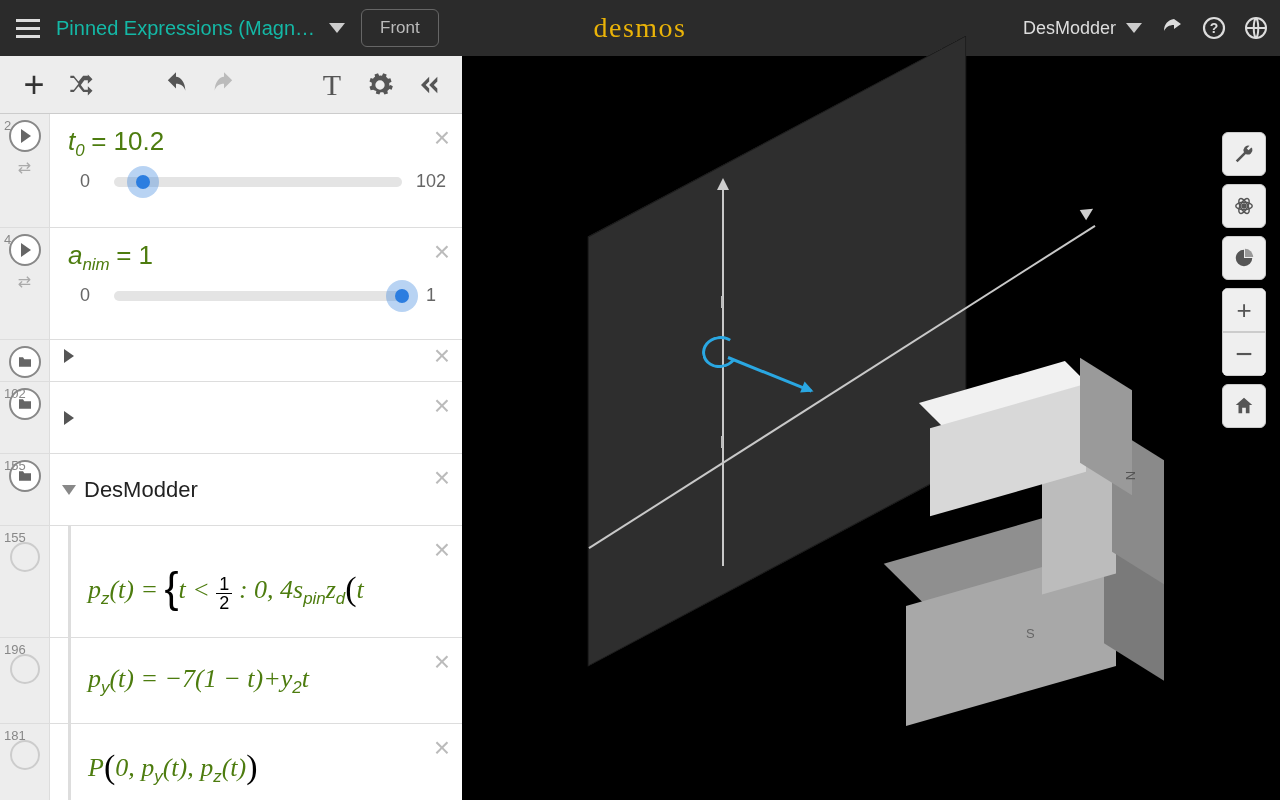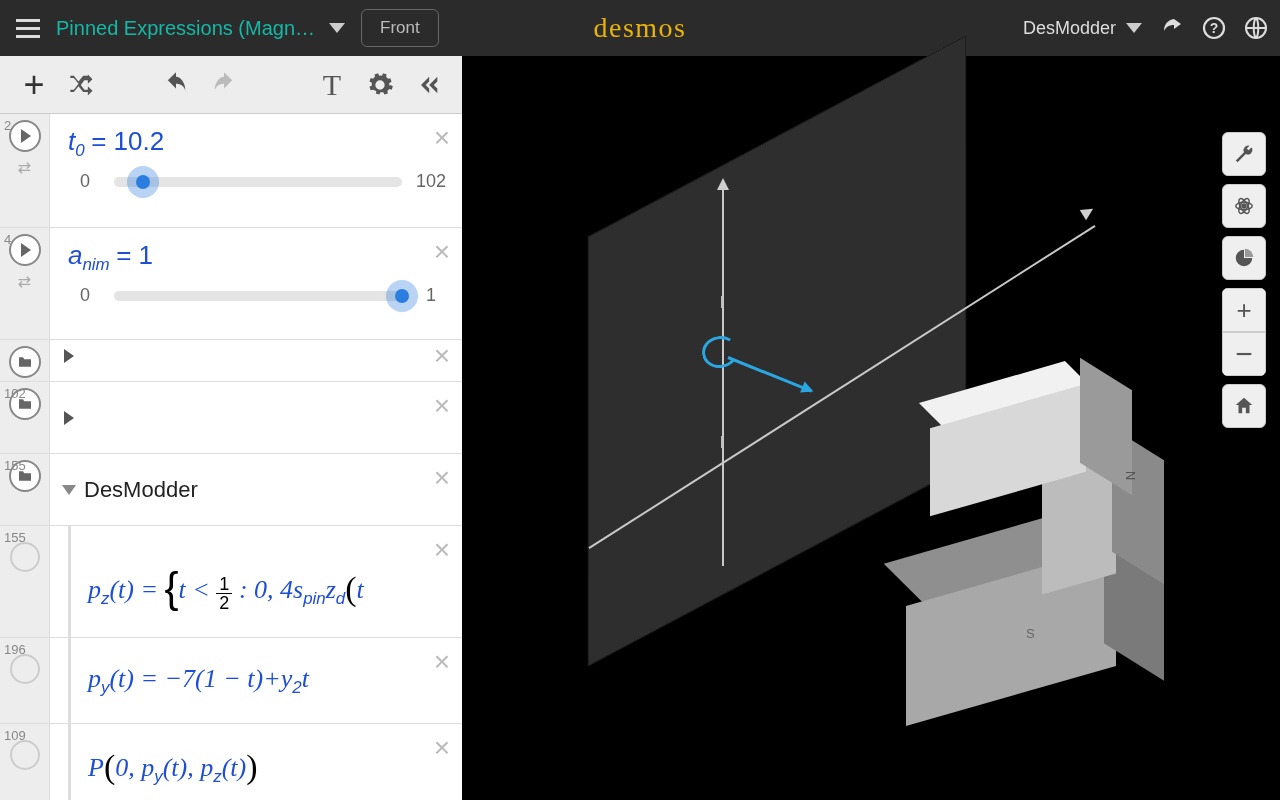--- a/index.html
+++ b/index.html
@@ -41,21 +41,21 @@
 .idx { color:#888; font-size:13px; position:absolute; top:4px; left:4px; }
 .play-btn { width:32px; height:32px; border:2px solid #888; border-radius:50%; display:flex; align-items:center; justify-content:center; cursor:pointer; background:#fff;}
 .play-triangle { width:0; height:0; border-top:7px solid transparent; border-bottom:7px solid transparent; border-left:10px solid #666; margin-left:3px;}
 .swap-icon { color:#aaa; font-size:16px; }
 .folder-btn { width:32px; height:32px; border:2px solid #888; border-radius:50%; display:flex; align-items:center; justify-content:center; cursor:pointer; background:#fff;}
 .folder-btn svg { width:16px; height:16px; fill:#666; }
 .circle-empty { width:30px; height:30px; border:2px solid #ccc; border-radius:50%; margin-top:10px; }
 
 .body { flex:1; padding:12px 14px 10px 18px; position:relative; }
 .del-x { position:absolute; top:8px; right:12px; color:#bbb; font-size:28px; cursor:pointer; font-weight:300; }
-.math { font-family:"Times New Roman", serif; font-size:26px; font-style:italic; color:#1d4ed8;margin-top:48px; }
+.math { font-family:"Times New Roman", serif; font-size:26px; font-style:italic; color:#4d7c0f;margin-top:48px; }
 .sub { font-size:0.65em; font-style:italic; position:relative; top:0.35em; }
 
 .slider { display:flex; align-items:center; gap:12px; margin-top:14px; }
 .slider-min, .slider-max { font-size:18px; color:#666; font-family:Arial; width:34px; text-align:center;}
 .track { flex:1; height:10px; background:#e4e4e4; border-radius:6px; position:relative; }
 .thumb-halo { position:absolute; top:50%; transform:translate(-50%,-50%); width:32px; height:32px; border-radius:50%; background:rgba(52,128,222,.35); }
 .thumb { position:absolute; top:50%; transform:translate(-50%,-50%); width:14px; height:14px; border-radius:50%; background:#2b7de0; }
 
 .folder-row .body { display:flex; align-items:center; gap:10px; font-size:22px; color:#222; padding:20px 14px; }
 .fold-caret { width:0; height:0; border-top:7px solid transparent; border-bottom:7px solid transparent; border-left:10px solid #555; cursor:pointer;}
@@ -291,21 +291,21 @@
           <div class="circle-empty"></div>
         </div>
       <div class="indent-bar"></div>
       <div class="body" style="padding-left:38px;padding-top:26px">
         <div class="del-x">×</div>
         <span id="c1"><span class="math">p<span class="sub">y</span>(t) = −7(1 − t)+y<span class="sub">2</span>t</span></span>
       </div>
     </div>
 
     <div class="row" style="height:80px">
-      <span class="idx">109</span>
+      <span class="idx">181</span>
       <div class="gutter">
           <div class="circle-empty"></div>
         </div>
       <div class="indent-bar"></div>
       <div class="body" style="padding-left:38px;padding-top:22px">
         <div class="del-x">×</div>
         <span id="c2"><span class="math">P</span><span style="font-size:34px;font-family:&quot;Times New Roman&quot;,serif;position:relative;top:2px">(</span><span class="math">0, p<span class="sub">y</span>(t), p<span class="sub">z</span>(t)</span><span style="font-size:34px;font-family:&quot;Times New Roman&quot;,serif;position:relative;top:2px">)</span></span>
       </div>
     </div>
 

